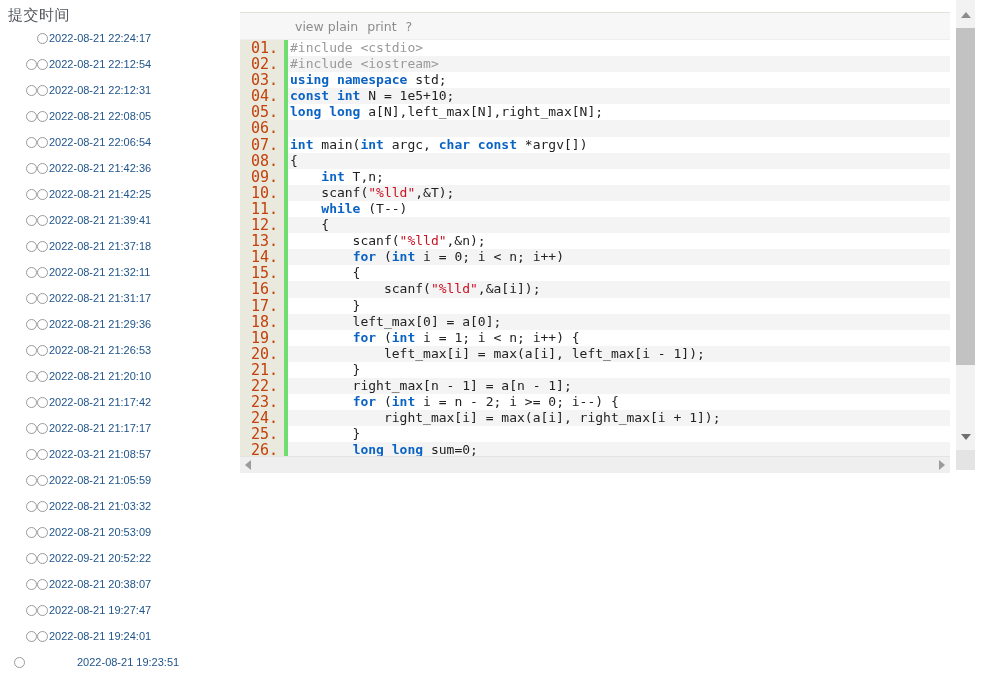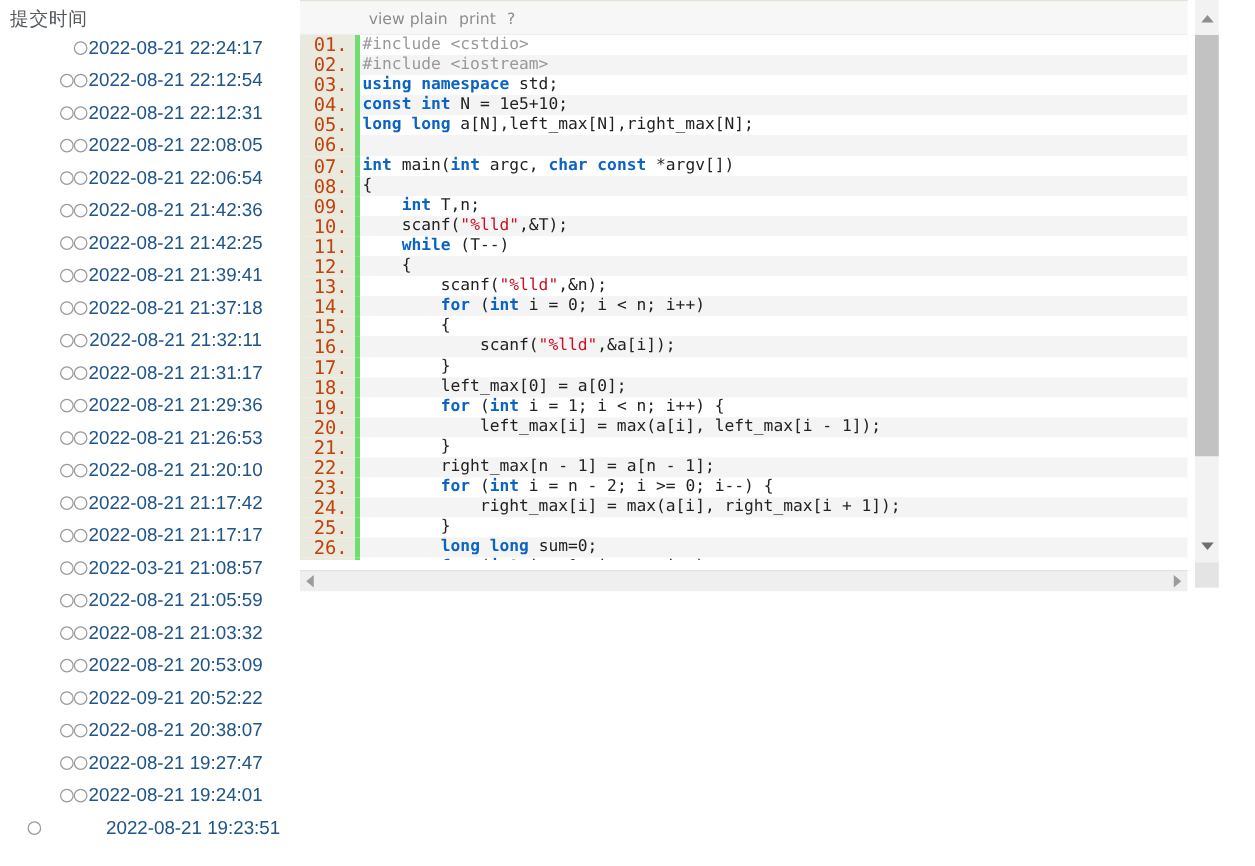--- a/index.html
+++ b/index.html
@@ -28,25 +28,24 @@
     font-size: 15px;
     color: #555a5e;
     padding: 6px 0 0 8px;
     letter-spacing: .5px;
     font-family: "DejaVu Sans", "Liberation Sans", sans-serif;
   }
   .time-row {
     height: 26px;
     display: flex;
     align-items: center;
-    font-size: 15px;
+    font-size: 11px;
     color: #20558a;
     white-space: nowrap;
     font-family: "Liberation Sans", sans-serif;
-    justify-content: center;
   }
   .bullets {
     display: flex;
     align-items: center;
     width: 48px;
     flex: 0 0 48px;
     justify-content: flex-end;
   }
   .bullets.single-left {
     justify-content: flex-start;
@@ -61,21 +60,21 @@
     display: inline-block;
     background: #ffffff;
   }
   .time-text { padding-left: 1px; }
   .time-row.single-left .time-text { padding-left: 15px; }
 
   
   #code-panel {
     position: absolute;
     left: 240px;
-    top: 0;
+    top: 12px;
     width: 710px;
     height: 448px;
     background: #f7f7f7;
     border-top: 1px solid #e2e2d6;
     box-sizing: border-box;
     overflow: hidden;
   }
   #code-toolbar {
     height: 27px;
     background: #f7f7f7;

